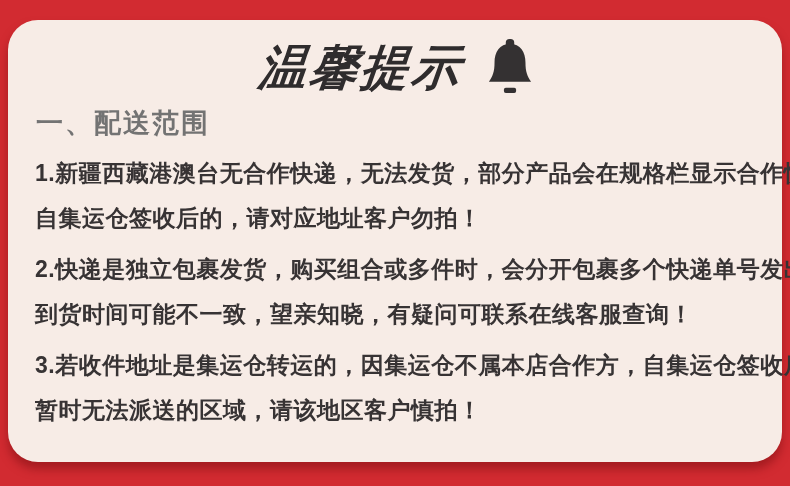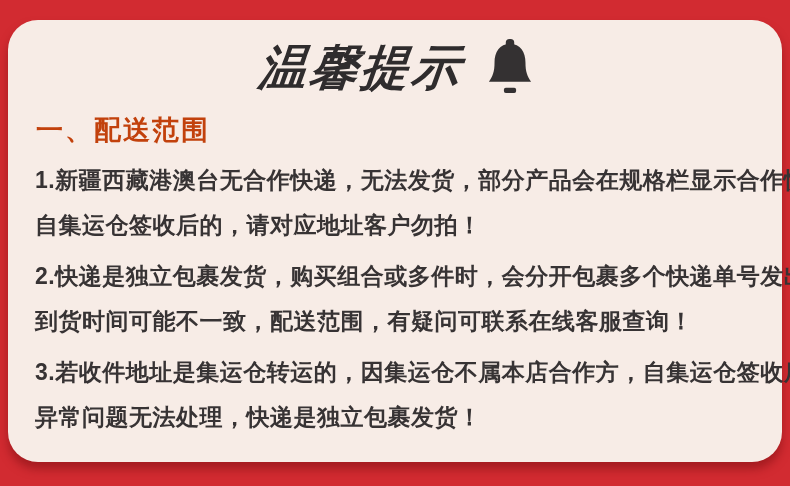--- a/index.html
+++ b/index.html
@@ -43,25 +43,25 @@
     letter-spacing: 3px;
     white-space: nowrap;
   }
   .bell {
     width: 46px;
     height: 60px;
     flex: 0 0 auto;
     margin-top: 2px;
   }
   .section-heading {
-    margin: 16px 0 0 1px;
+    margin: 9px 0 0 1px;
     font-size: 27px;
     line-height: 32px;
     font-weight: 700;
-    color: #c2410c;
+    color: #737373;
     letter-spacing: 2px;
   }
   .body-text {
     margin-top: 12px;
     font-size: 23px;
     font-weight: 600;
     color: #373334;
     letter-spacing: 0.5px;
   }
   .para { margin: 0 0 6px 0; }
@@ -89,22 +89,22 @@
 
   <div class="body-text">
 
     <div class="para">
       <div class="para-line">1.新疆西藏港澳台无合作快递，无法发货，部分产品会在规格栏显示合作快递</div>
       <div class="para-line">自集运仓签收后的，请对应地址客户勿拍！</div>
     </div>
 
     <div class="para">
       <div class="para-line">2.快递是独立包裹发货，购买组合或多件时，会分开包裹多个快递单号发出，</div>
-      <div class="para-line">到货时间可能不一致，配送范围，有疑问可联系在线客服查询！</div>
+      <div class="para-line">到货时间可能不一致，望亲知晓，有疑问可联系在线客服查询！</div>
     </div>
 
     <div class="para">
       <div class="para-line">3.若收件地址是集运仓转运的，因集运仓不属本店合作方，自集运仓签收后的</div>
-      <div class="para-line">异常问题无法处理，快递是独立包裹发货！</div>
+      <div class="para-line">暂时无法派送的区域，请该地区客户慎拍！</div>
     </div>
 
   </div>
 </div>
 
 </body></html>

